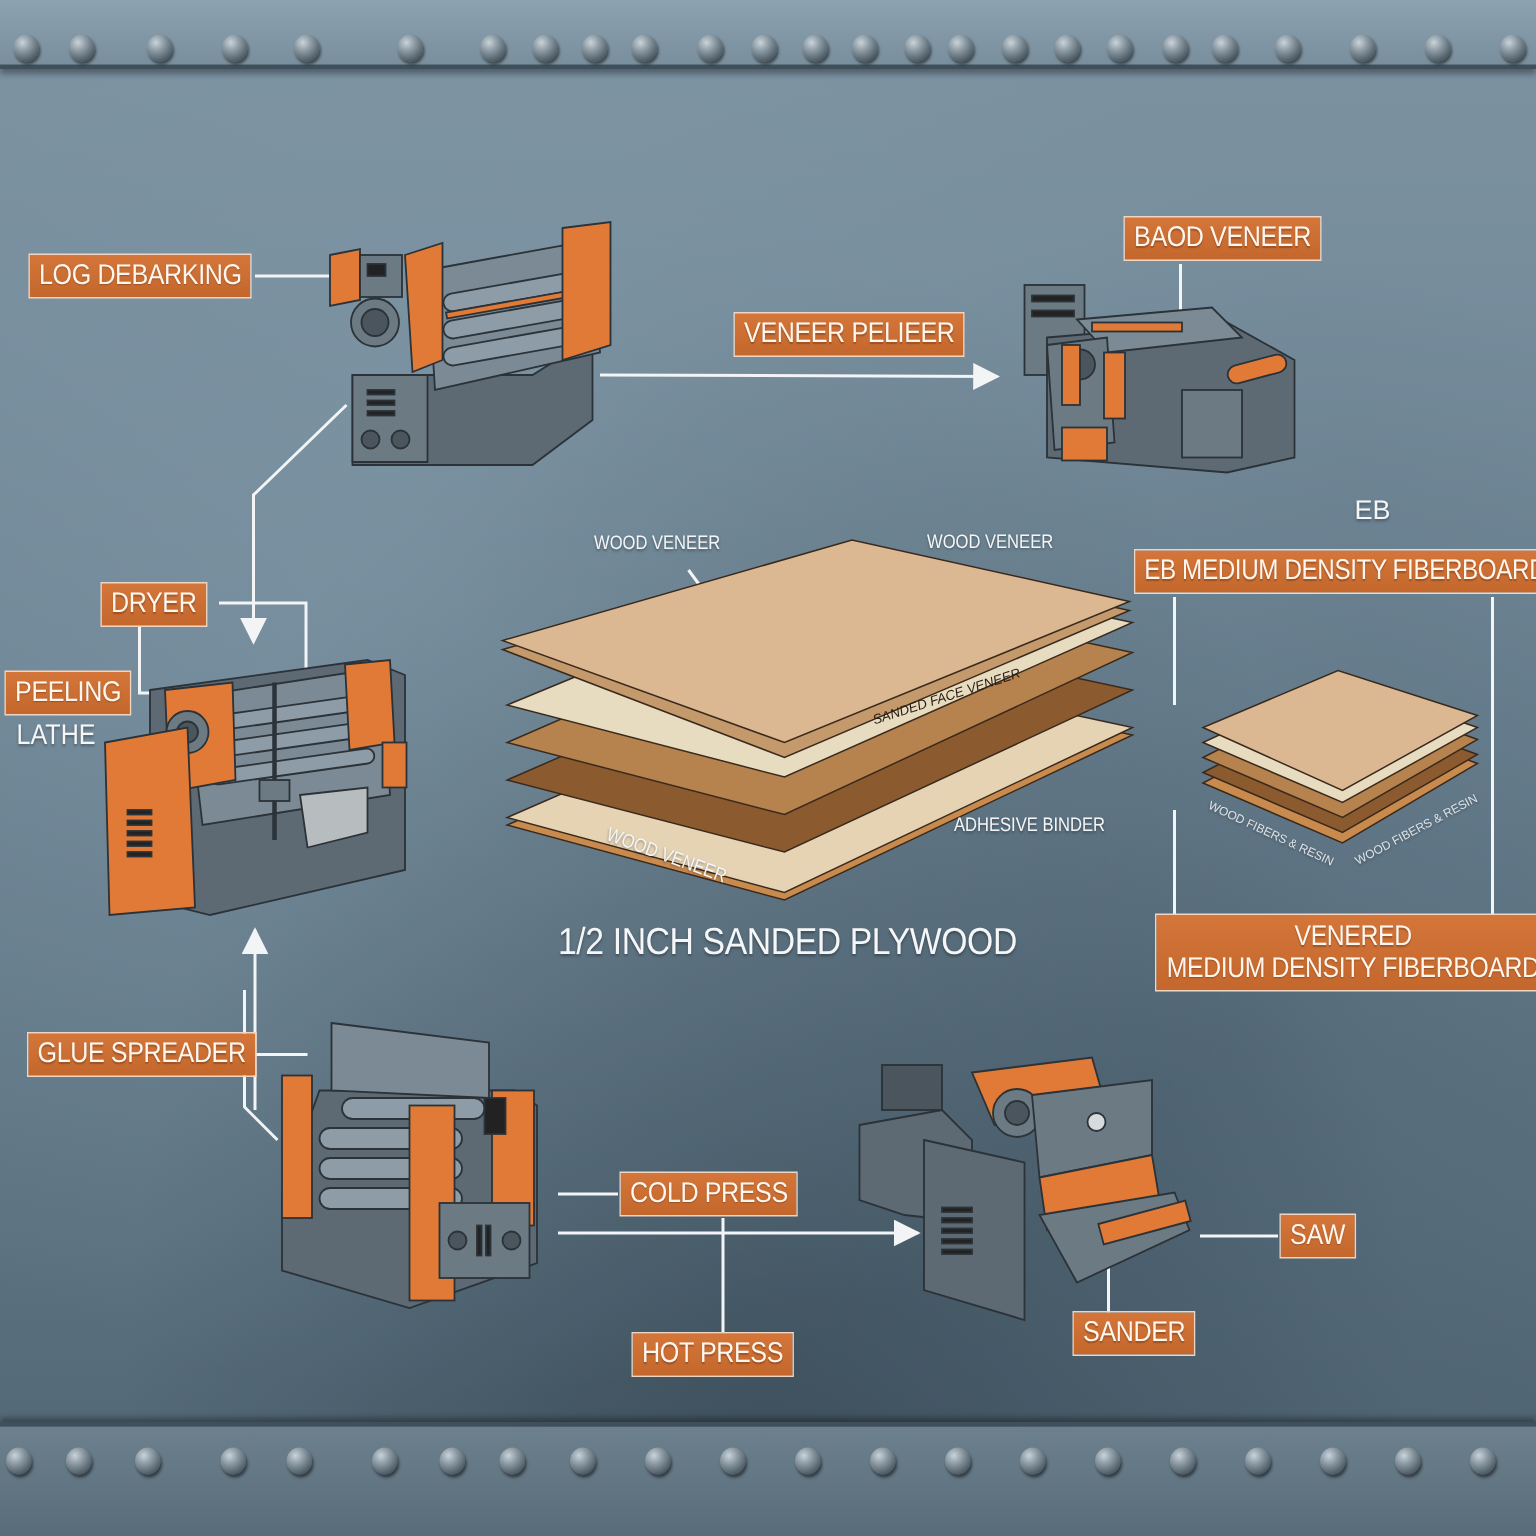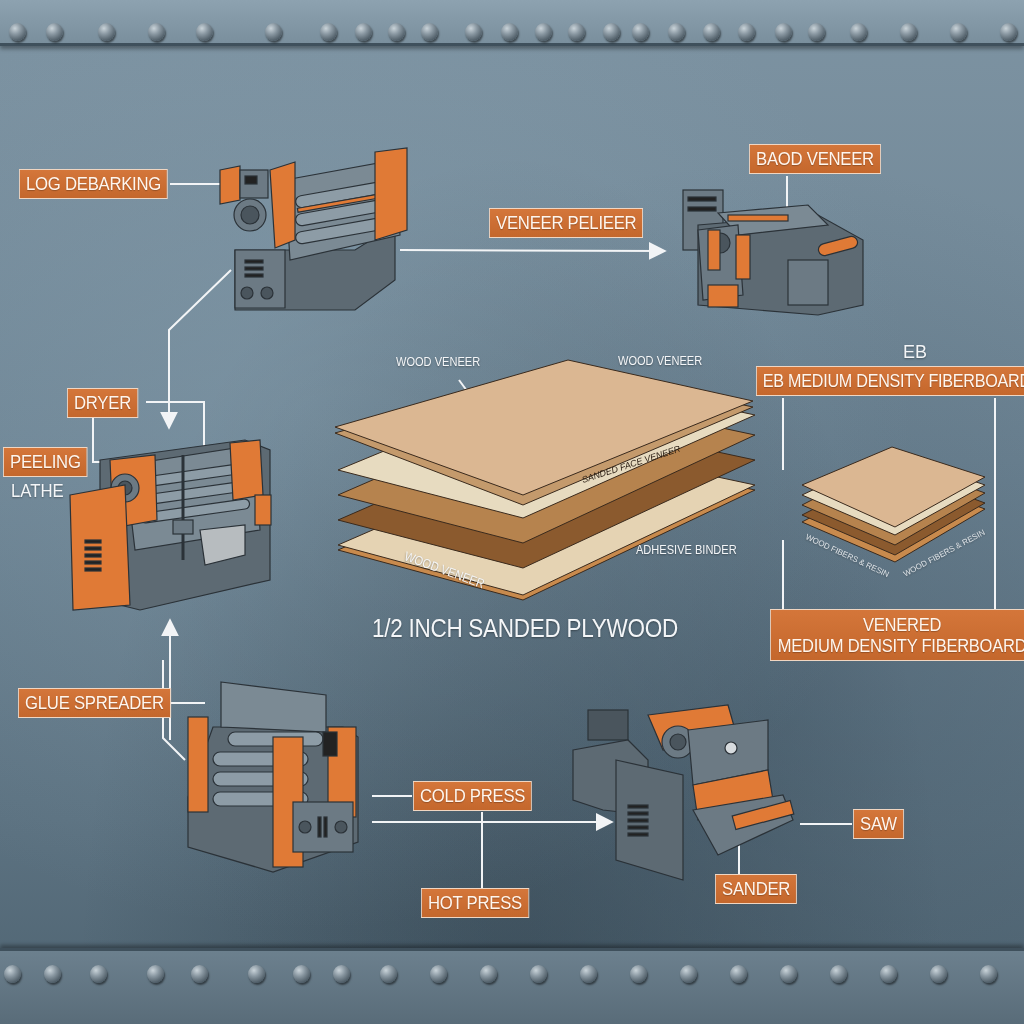--- a/index.html
+++ b/index.html
@@ -273,21 +273,21 @@
   </svg>
 </div>
 
 <div class="plain" style="left:396px;top:354px;font-size:13px;transform:scaleX(0.85);transform-origin:left">WOOD VENEER</div>
 <div class="plain" style="left:618px;top:353px;font-size:13px;transform:scaleX(0.85);transform-origin:left">WOOD VENEER</div>
 <div class="plain" style="left:405px;top:548px;font-size:13px;transform:rotate(20deg) scaleX(0.85);transform-origin:left">WOOD VENEER</div>
 <div class="plain" style="left:636px;top:542px;font-size:13px;transform:scaleX(0.85);transform-origin:left">ADHESIVE BINDER</div>
 
 <div class="plain" style="left:372px;top:614px;font-size:25px;transform:scaleX(0.9);transform-origin:left;letter-spacing:-0.3px">1/2 INCH SANDED PLYWOOD</div>
 
-<div class="plain" style="left:903px;top:342px;font-size:18px">EB</div>
+<div class="plain" style="left:903px;top:330px;font-size:18px">EB</div>
 <div class="label" style="left:756px;top:366px;font-size:19px;transform:scaleX(0.85)">EB MEDIUM DENSITY FIBERBOARD</div>
 
 <div class="machine" style="left:800px;top:447px;">
   <svg width="190" height="125" viewBox="0 0 190 125">
     <g stroke="#3a2a1d" stroke-width="1">
       <polygon points="2,75 95,115 185,62 92,28" fill="#c88a4d"></polygon>
       <polygon points="2,68 95,108 185,56 92,22" fill="#8b5a2e"></polygon>
       <polygon points="2,58 95,98 185,46 92,12" fill="#b6834e"></polygon>
       <polygon points="2,48 95,88 185,38 92,6" fill="#e7dbc0"></polygon>
       <polygon points="2,38 95,80 185,30 92,0" fill="#dbb792"></polygon>

